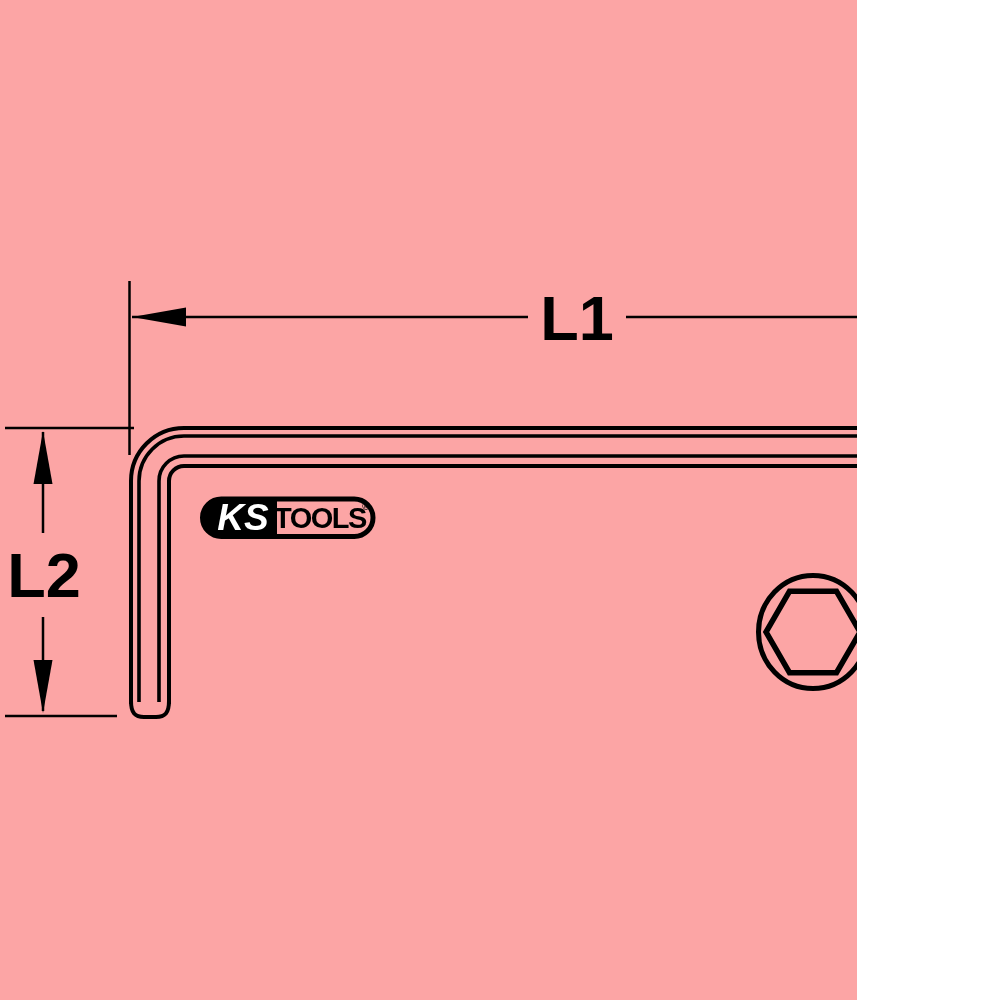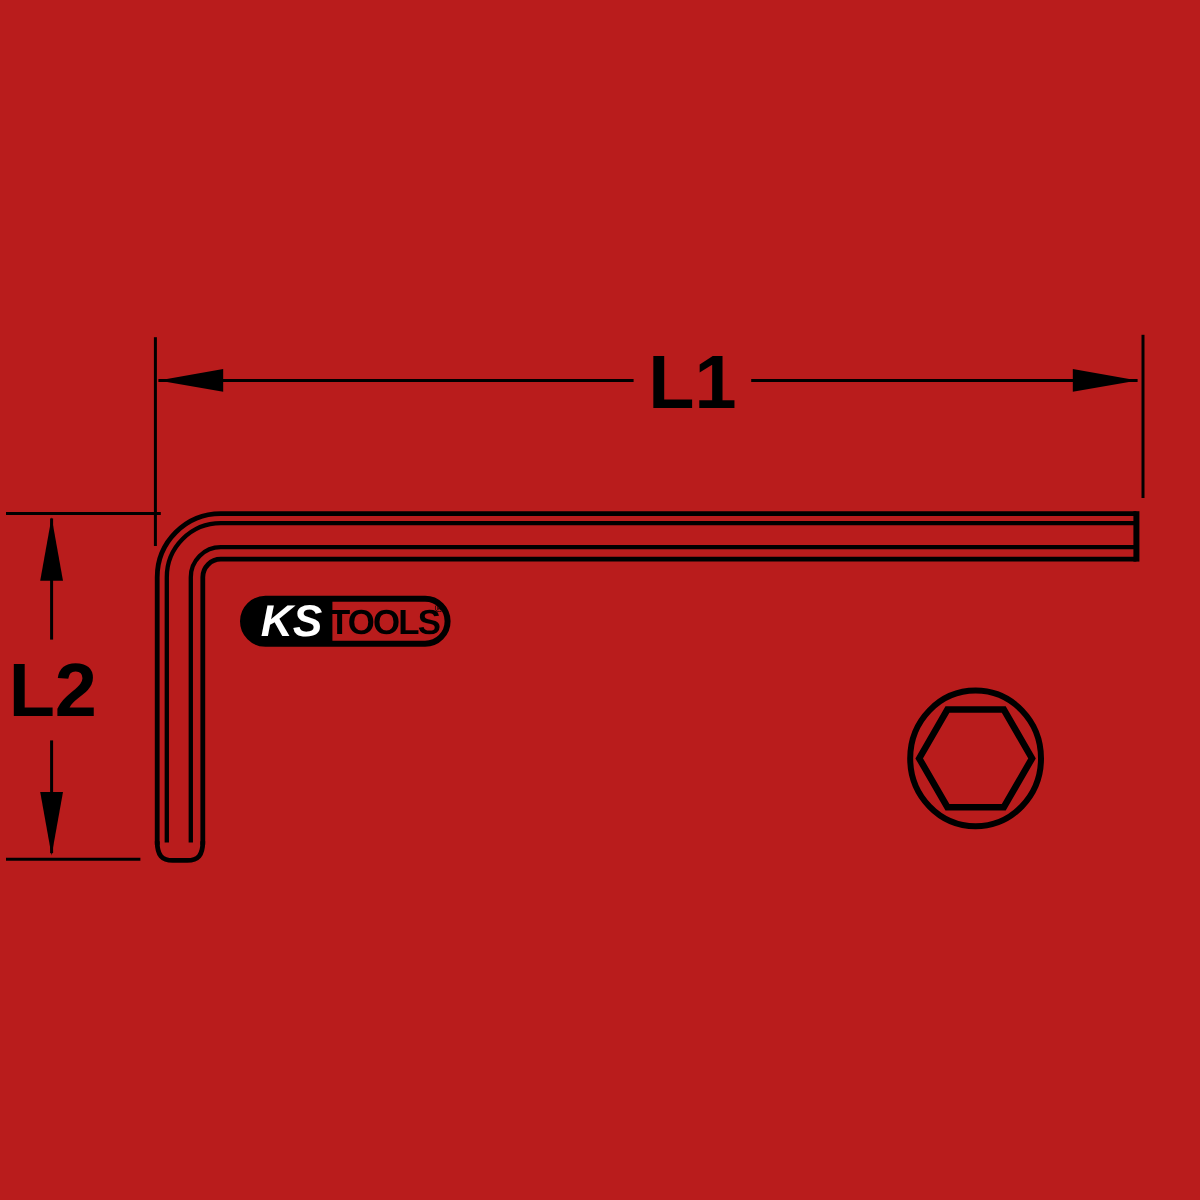--- a/index.html
+++ b/index.html
@@ -2,23 +2,23 @@
 <html><head>
 <meta charset="utf-8">
 <style>
   html, body {
     margin: 0;
     padding: 0;
     background: #ffffff;
   }
   .canvas {
     position: relative;
-    width: 1000px;
+    width: 857px;
     height: 1000px;
-    background: #b91c1c;
+    background: #fca5a5;
     overflow: hidden;
     font-family: "Liberation Sans", sans-serif;
   }
   svg { display: block; }
   .dim-label {
     font-family: "Liberation Sans", sans-serif;
     font-weight: bold;
     font-size: 63px;
     fill: #000000;
   }

